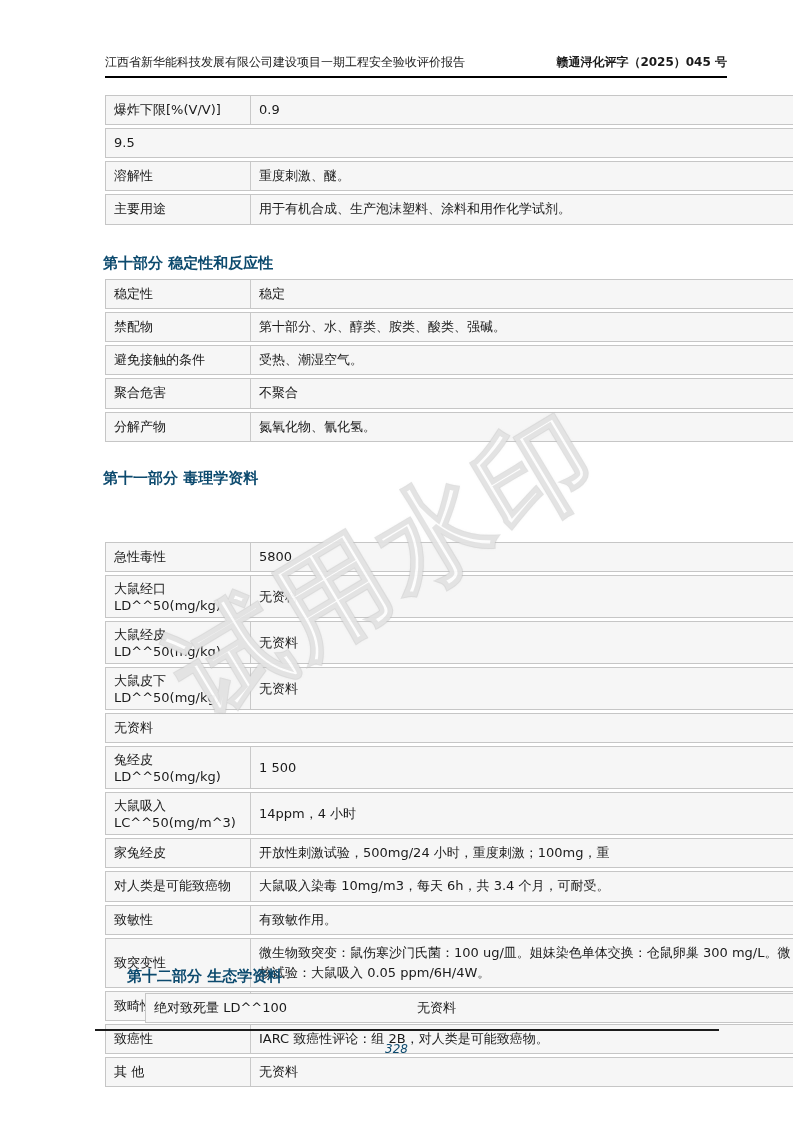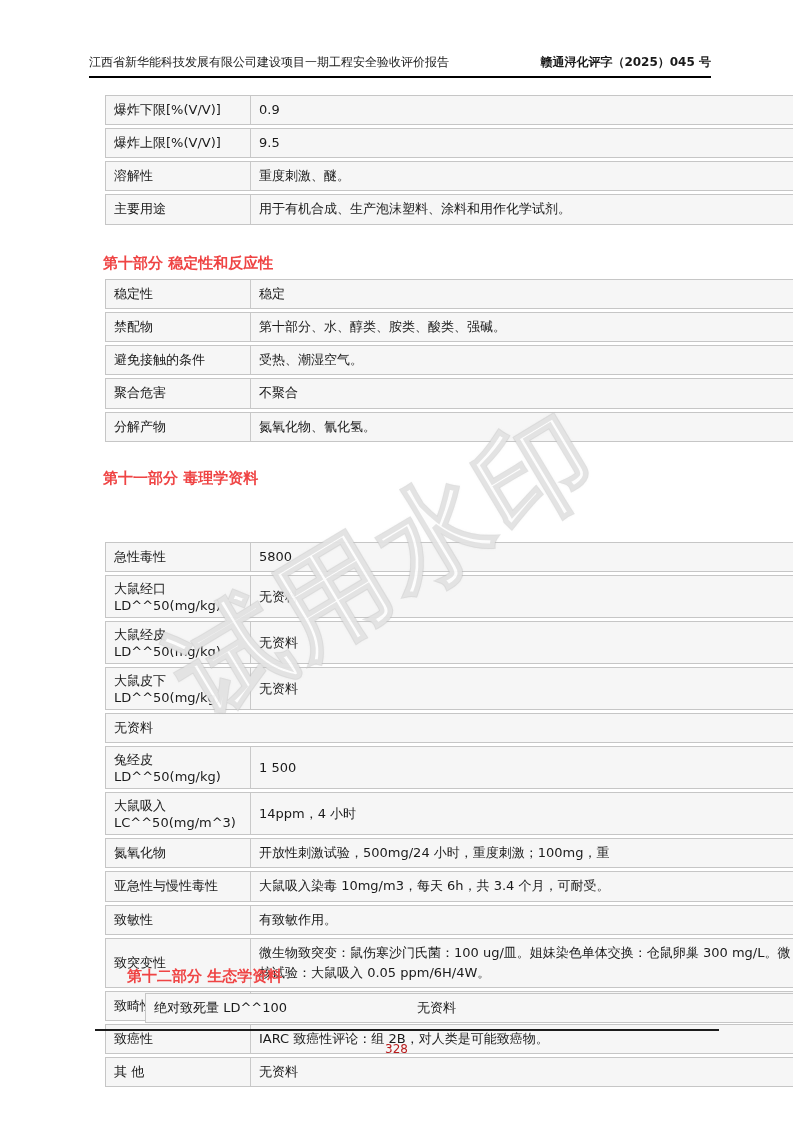--- a/index.html
+++ b/index.html
@@ -5,32 +5,32 @@
   html,body{margin:0;padding:0;}
   body{
     width:793px;height:1122px;background:#ffffff;
     font-family:"DejaVu Sans",sans-serif;color:#1a1a1a;
     position:relative;overflow:hidden;
   }
   .page{position:absolute;inset:0;background:#ffffff;}
 
   
   .header{
-    position:absolute;top:55px;left:89px;width:622px;
+    position:absolute;top:55px;left:105px;width:622px;
     display:flex;justify-content:space-between;align-items:flex-end;
     border-bottom:2px solid #000;padding-bottom:5px;
     font-size:12px;line-height:1.3;
   }
   .header .left{max-width:430px;}
   .header .right{white-space:nowrap;font-weight:bold;}
 
   
   .sec-title{
     position:absolute;left:103px;margin:0;
-    font-size:15px;font-weight:bold;color:#ef4444;
+    font-size:15px;font-weight:bold;color:#0c4a6e;
   }
 
   
   .kv-table{position:absolute;left:105px;width:696px;font-size:13px;}
   .kv-table .trow{
     display:flex;align-items:stretch;
     background:#f6f6f6;border:1px solid #c6c6c6;
     margin-bottom:3px;min-height:28px;box-sizing:border-box;
   }
   .kv-table .tlabel{
@@ -52,21 +52,21 @@
   #sec-ecology{top:967px;margin-left:24px;}
   #table-ecology{top:993px;margin-left:40px;}
 
   
   .end-rule{
     position:absolute;top:1029px;left:95px;width:624px;height:0;
     border-top:2px solid #1c1c1c;
   }
   .page-number{
     position:absolute;top:1042px;left:0;width:793px;
-    text-align:center;font-size:12px;color:#b91c1c;
+    text-align:center;font-size:12px;color:#0c4a6e;font-style:italic;
   }
 
   
   .watermark{
     position:absolute;top:505px;left:130px;width:510px;height:116px;
     line-height:116px;text-align:center;
     transform:rotate(-31deg);
     font-size:112px;font-weight:bold;letter-spacing:6px;
     color:rgba(255,255,255,0.92);
     -webkit-text-stroke:2px rgba(195,195,195,0.45);
@@ -83,21 +83,20 @@
     <span class="left">江西省新华能科技发展有限公司建设项目一期工程安全验收评价报告</span>
     <span class="right">赣通浔化评字（2025）045 号</span>
   </div>
 
   <div class="kv-table" id="table-physical">
       <div class="trow">
         <div class="tlabel">爆炸下限[%(V/V)]</div>
         <div class="tvalue">0.9</div>
       </div>
       <div class="trow">
-        <div class="tlabel">爆炸上限[%(V/V)]</div>
         <div class="tvalue">9.5</div>
       </div>
       <div class="trow">
         <div class="tlabel">溶解性</div>
         <div class="tvalue">重度刺激、醚。</div>
       </div>
       <div class="trow">
         <div class="tlabel">主要用途</div>
         <div class="tvalue">用于有机合成、生产泡沫塑料、涂料和用作化学试剂。</div>
       </div>
@@ -150,25 +149,25 @@
       </div>
       <div class="trow">
         <div class="tlabel">兔经皮 LD^^50(mg/kg)</div>
         <div class="tvalue">1 500</div>
       </div>
       <div class="trow">
         <div class="tlabel">大鼠吸入 LC^^50(mg/m^3)</div>
         <div class="tvalue">14ppm，4 小时</div>
       </div>
       <div class="trow">
-        <div class="tlabel">氮氧化物</div>
+        <div class="tlabel">家兔经皮</div>
         <div class="tvalue">开放性刺激试验，500mg/24 小时，重度刺激；100mg，重</div>
       </div>
       <div class="trow">
-        <div class="tlabel">亚急性与慢性毒性</div>
+        <div class="tlabel">对人类是可能致癌物</div>
         <div class="tvalue">大鼠吸入染毒 10mg/m3，每天 6h，共 3.4 个月，可耐受。</div>
       </div>
       <div class="trow">
         <div class="tlabel">致敏性</div>
         <div class="tvalue">有致敏作用。</div>
       </div>
       <div class="trow">
         <div class="tlabel">致突变性</div>
         <div class="tvalue">微生物致突变：鼠伤寒沙门氏菌：100 ug/皿。姐妹染色单体交换：仓鼠卵巢 300 mg/L。微核试验：大鼠吸入 0.05 ppm/6H/4W。</div>
       </div>

